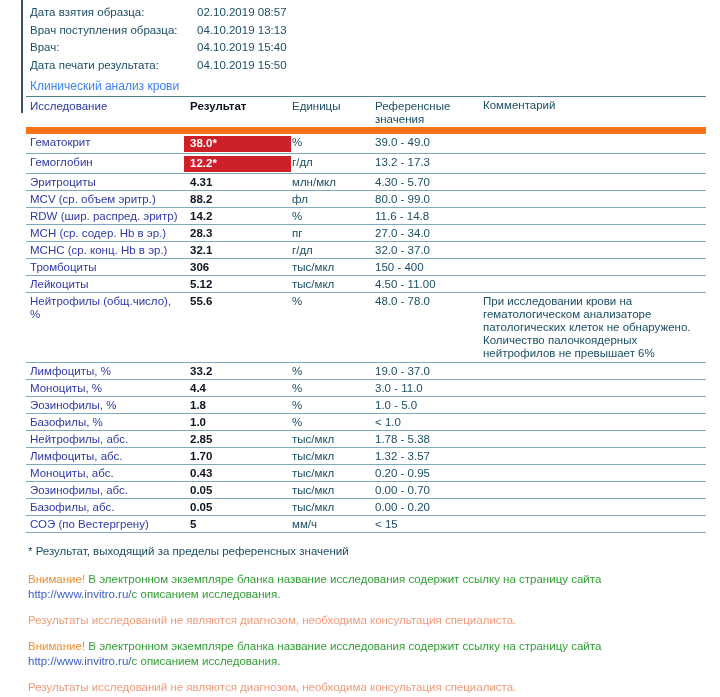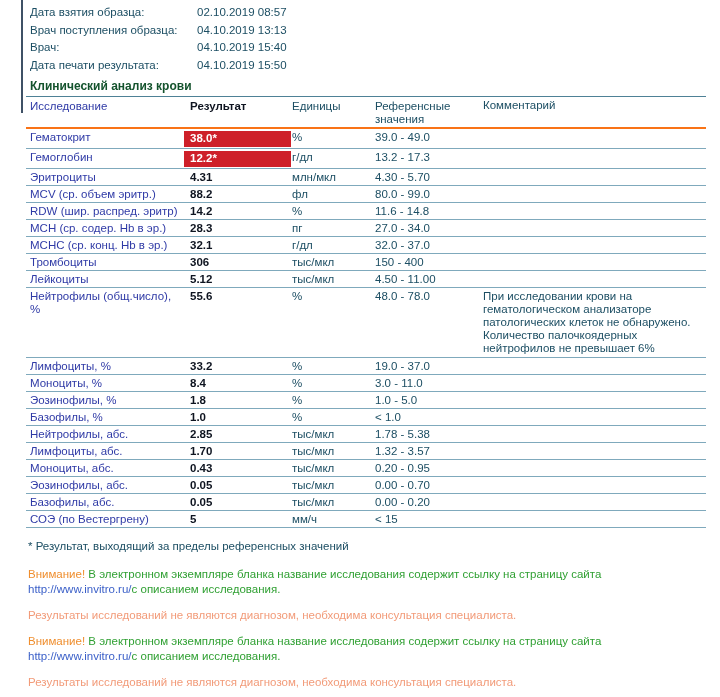--- a/index.html
+++ b/index.html
@@ -7,26 +7,26 @@
     position:relative; width:720px; height:697px; background:#ffffff;
     font-family:"Liberation Sans", sans-serif; font-size:11.5px; color:#1c4e63;
     overflow:hidden;
   }
   .edge-line { position:absolute; left:21px; top:0; width:2px; height:113px; background:#3f5166; }
 
   .dates { padding:4px 0 0 30px; }
   .date-row { display:flex; line-height:17.5px; }
   .date-label { width:167px; }
 
-  .section-title { margin:5px 0 0 30px; font-weight:bold; font-size:12px; color:#14532d; }
+  .section-title { margin:5px 0 0 30px; font-weight:normal; font-size:12px; color:#3b82f6; }
 
   table.results { border-collapse:collapse; table-layout:fixed; width:680px; margin:3px 0 0 26px; }
   table.results td { vertical-align:top; }
   thead td {
-    border-top:1px solid #4e8196; border-bottom:2px solid #f97316;
+    border-top:1px solid #4e8196; border-bottom:7px solid #f97316;
     padding:3px 0 2px; line-height:12.5px; height:23px; color:#1c4e63;
   }
   tbody td { border-bottom:1px solid #7fa9bc; padding:2px 0 1px; line-height:13px; }
   td.c-name { color:#2f3aa6; padding-left:4px; }
   td.c-result { padding-left:0; font-weight:bold; color:#0e1420; }
   .rv { display:inline-block; padding-left:6px; }
   .rv.flag { background:#ce2029; color:#ffffff; width:107px; box-sizing:border-box; padding:1px 0 2px 6px; }
   td.c-units { padding-left:4px; }
   td.c-ref { padding-left:3px; }
   td.c-comment { padding:2px 10px 2px 3px; }
@@ -161,21 +161,21 @@
       </tr>
       <tr>
         <td class="c-name">Лимфоциты, %</td>
         <td class="c-result"><span class="rv">33.2</span></td>
         <td class="c-units">%</td>
         <td class="c-ref">19.0 - 37.0</td>
         <td class="c-comment"></td>
       </tr>
       <tr>
         <td class="c-name">Моноциты, %</td>
-        <td class="c-result"><span class="rv">8.4</span></td>
+        <td class="c-result"><span class="rv">4.4</span></td>
         <td class="c-units">%</td>
         <td class="c-ref">3.0 - 11.0</td>
         <td class="c-comment"></td>
       </tr>
       <tr>
         <td class="c-name">Эозинофилы, %</td>
         <td class="c-result"><span class="rv">1.8</span></td>
         <td class="c-units">%</td>
         <td class="c-ref">1.0 - 5.0</td>
         <td class="c-comment"></td>

